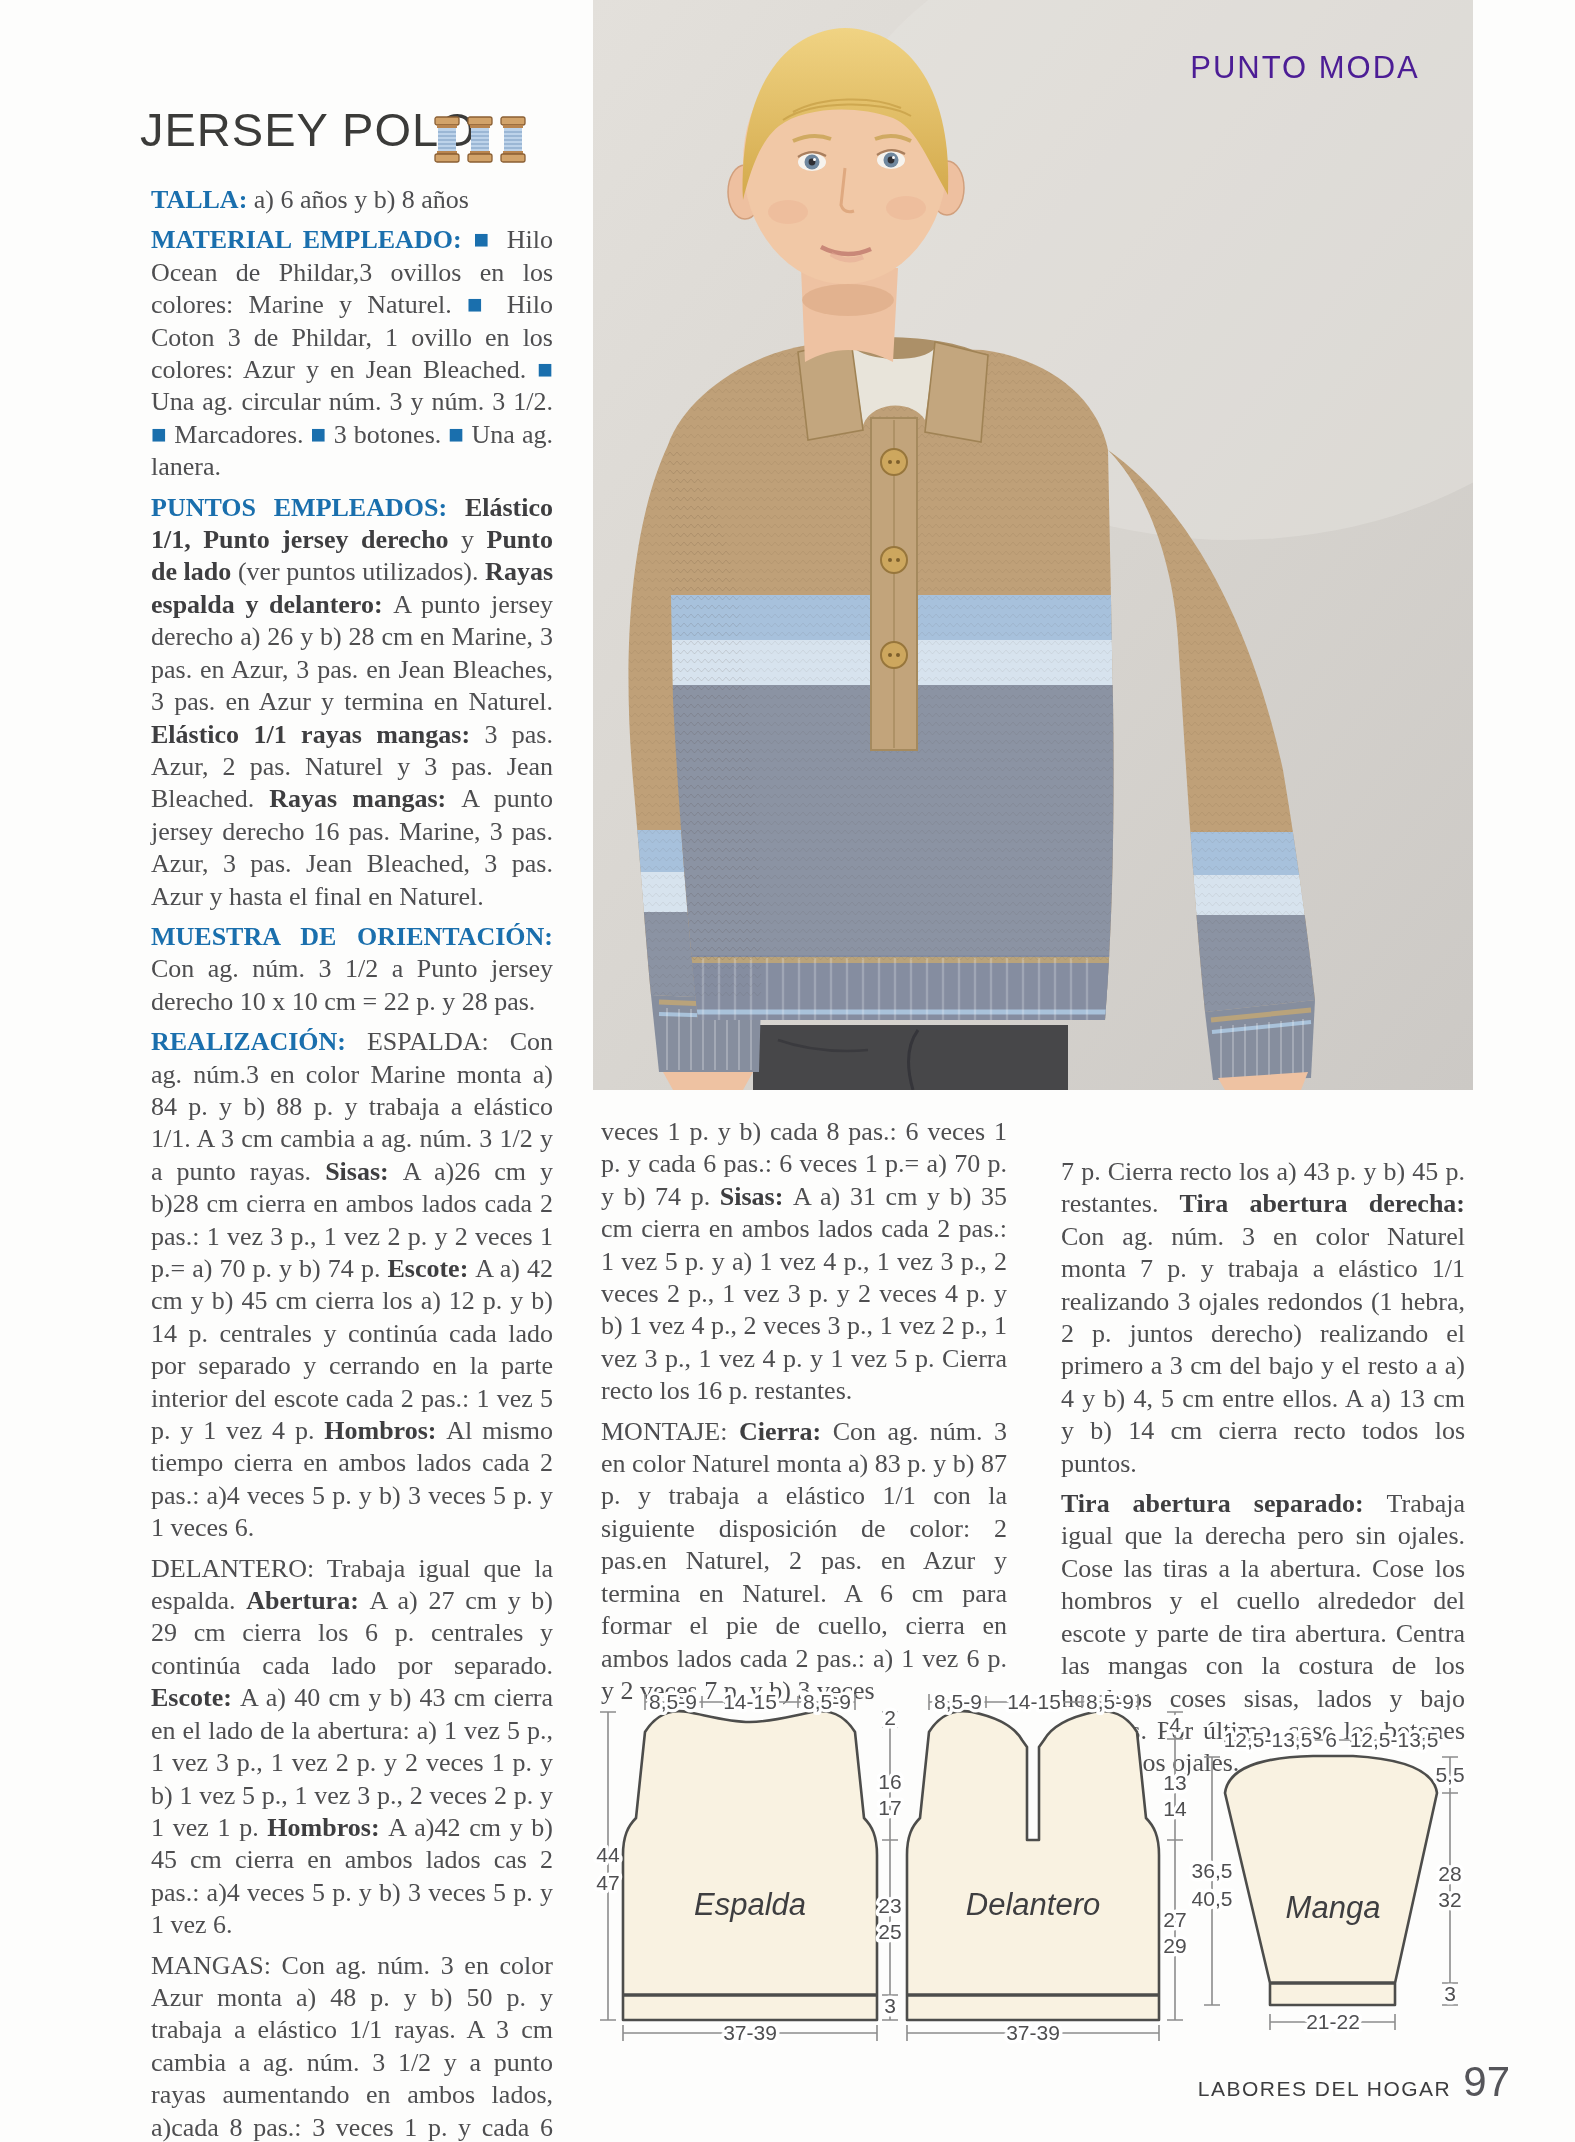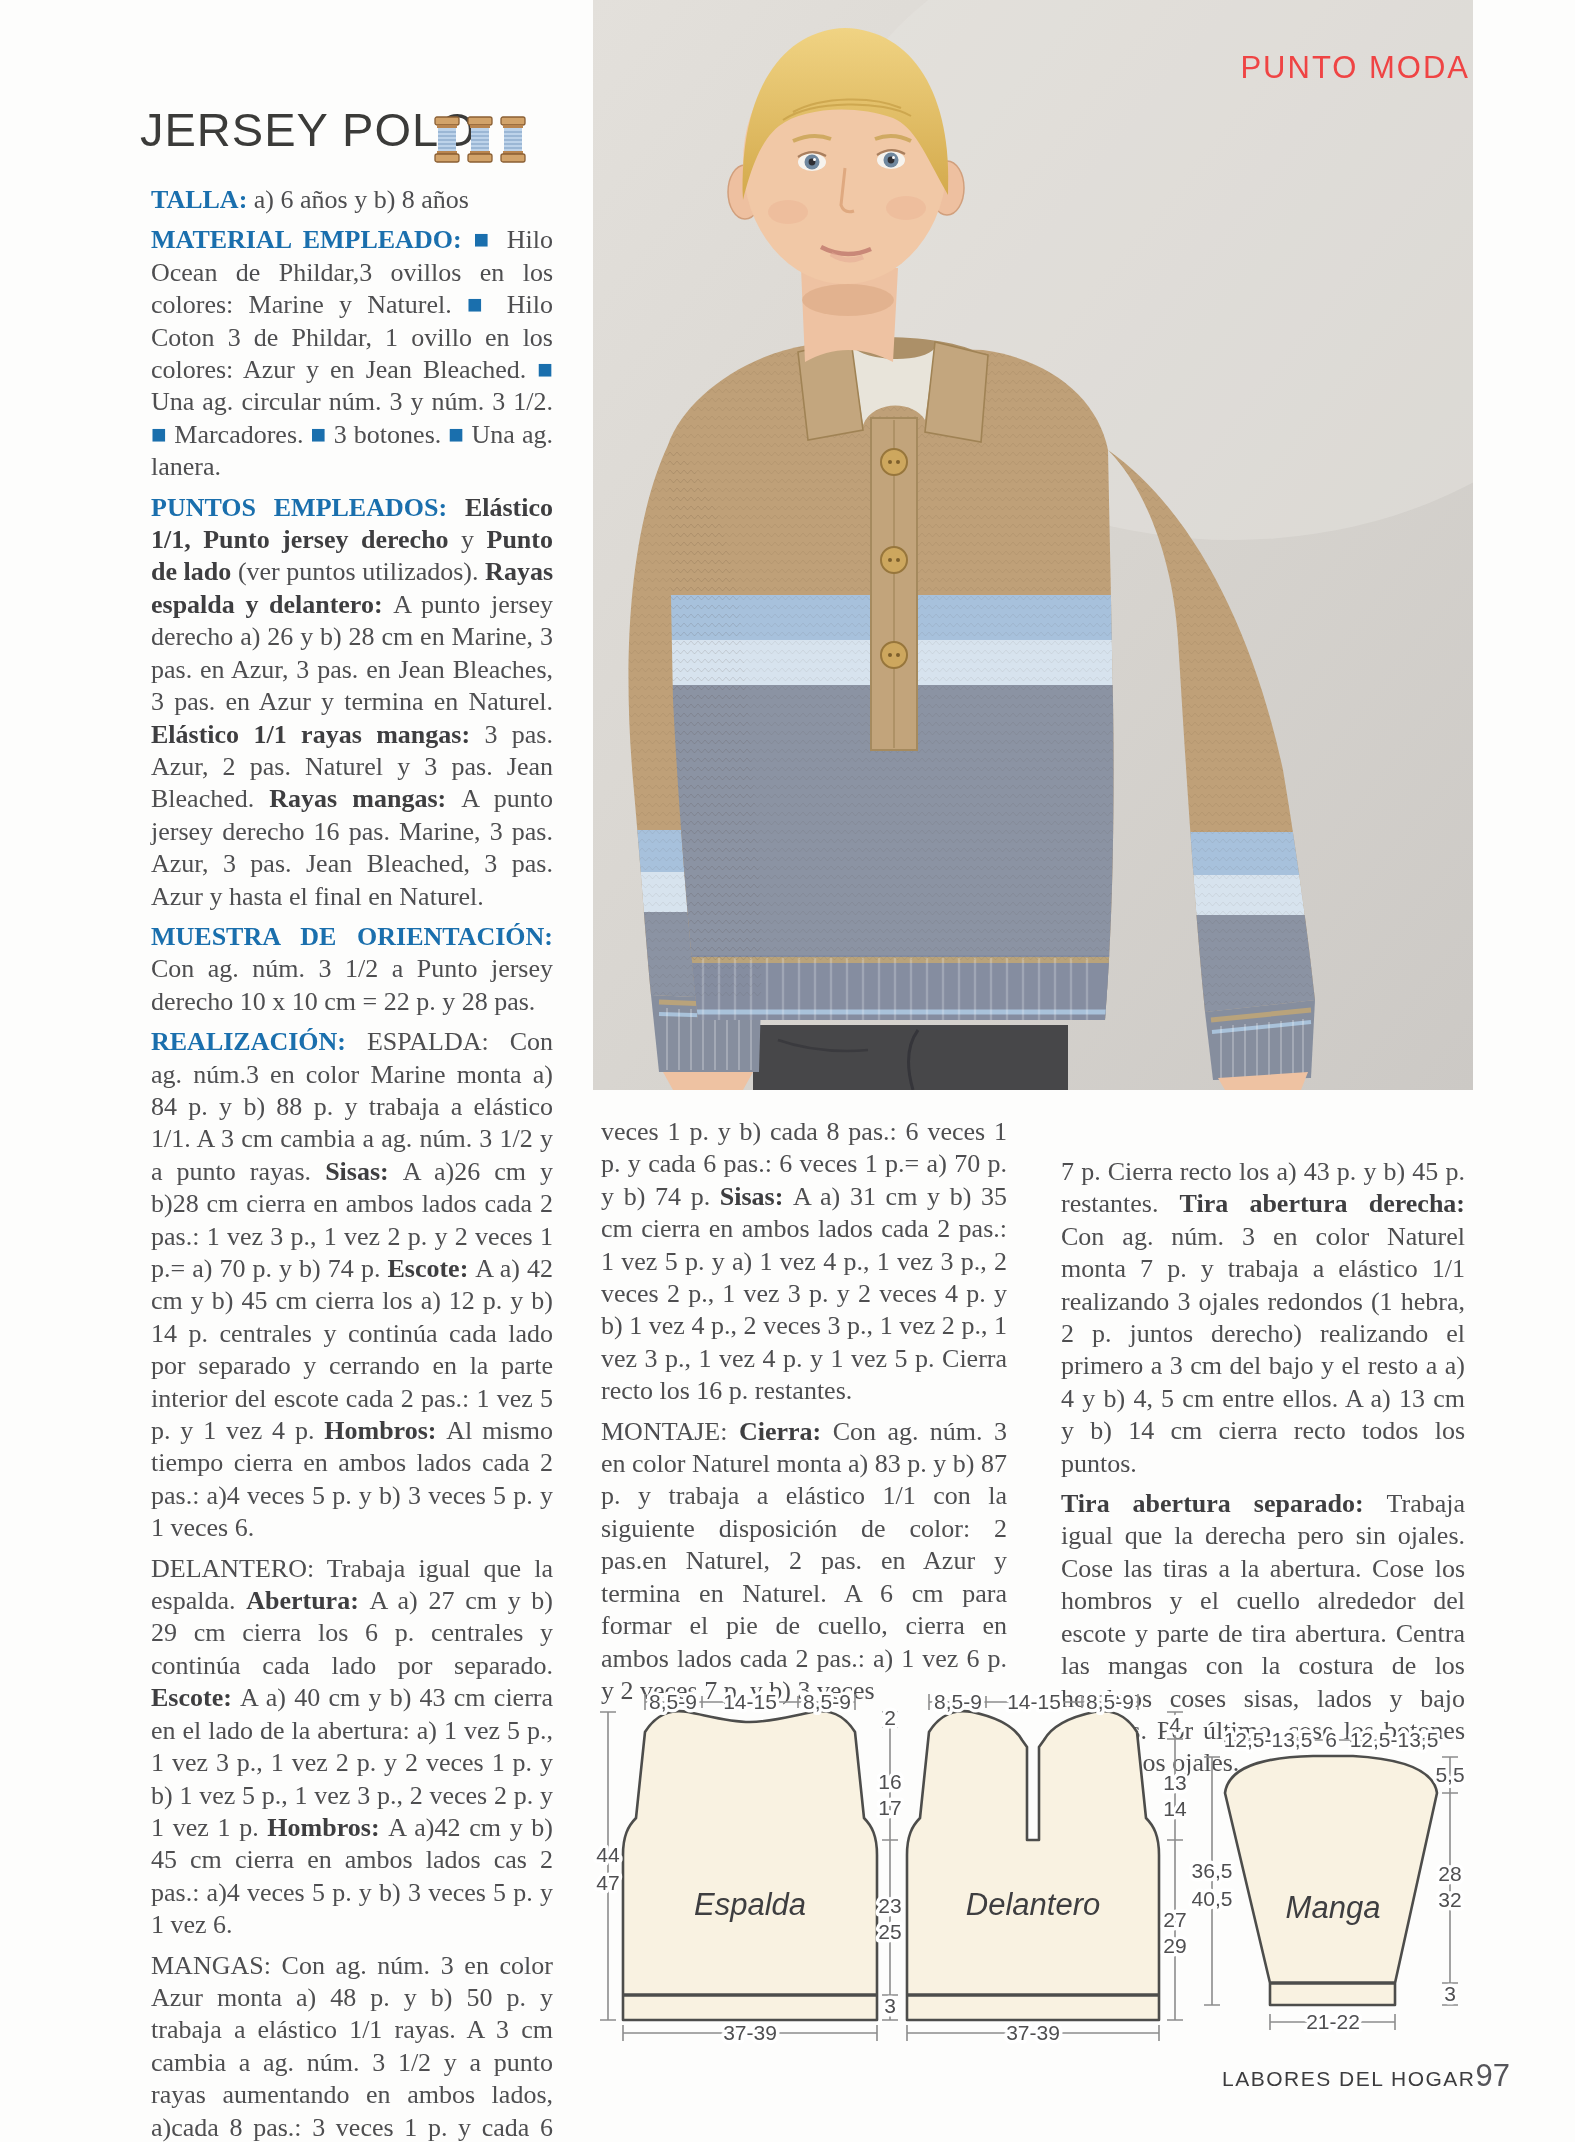--- a/index.html
+++ b/index.html
@@ -2,22 +2,22 @@
 <html><head>
 <meta charset="utf-8">
 <style>
   html,body{margin:0;padding:0;background:#ffffff;}
   #page{position:relative;width:1575px;height:2142px;background:#fdfdfc;overflow:hidden;
         font-family:"Liberation Serif",serif;color:#4e4e50;}
   
   #title{position:absolute;left:140px;top:104px;font-family:"Liberation Sans",sans-serif;
          font-size:47px;line-height:52px;color:#3b3b39;letter-spacing:1px;}
   #spools{position:absolute;left:433px;top:116px;display:flex;gap:5px;}
-  #punto-moda{position:absolute;left:1140px;top:50px;width:330px;text-align:right;
-         font-family:"Liberation Sans",sans-serif;font-size:31px;color:#ef4444;letter-spacing:2px;}
+  #punto-moda{position:absolute;left:1140px;top:50px;width:330px;text-align:center;
+         font-family:"Liberation Sans",sans-serif;font-size:31px;color:#4c1d95;letter-spacing:2px;}
   
   .col{position:absolute;text-align:justify;font-size:26px;line-height:32.4px;color:#4e4e50;}
   .col p{margin:8px;}
   .seg-b{color:#1a6fad;font-weight:bold;}
   .seg-d{color:#3e3e40;font-weight:bold;}
   .seg-q{color:#1a6fad;}
   #colA{left:143px;top:176px;width:418px;}
   #colB{left:593px;top:1108px;width:422px;}
   #colC{left:1053px;top:1148px;width:420px;}
   
@@ -29,21 +29,21 @@
   .dimtext{fill:#4f4f51;font-size:21px;paint-order:stroke;stroke:#ffffff;stroke-width:7px;
            stroke-linejoin:round;text-anchor:middle;}
   .shape{fill:#f9f2e1;stroke:#4d4d4b;stroke-width:2.6;stroke-linejoin:round;}
   .hem{stroke:#4d4d4b;stroke-width:3.5;}
   .dlabel{font-family:"Liberation Serif",serif;font-style:italic;font-size:31px;fill:#3e3e40;
           text-anchor:middle;}
   
   #footer{position:absolute;left:1100px;top:2058px;width:410px;text-align:right;
           font-family:"Liberation Sans",sans-serif;color:#3c3c3e;}
   #footer .mag{font-size:21px;letter-spacing:1.5px;vertical-align:baseline;}
-  #footer .num{font-size:31px;color:#55555a;font-weight:300;}
+  #footer .num{font-size:42px;color:#55555a;margin-left:12px;font-weight:300;}
 </style>
 </head>
 <body>
 
 <div id="page">
 
   <div id="title">JERSEY POLO</div>
 
   <div id="spools">
     <svg width="28" height="47" viewBox="0 0 28 47">

